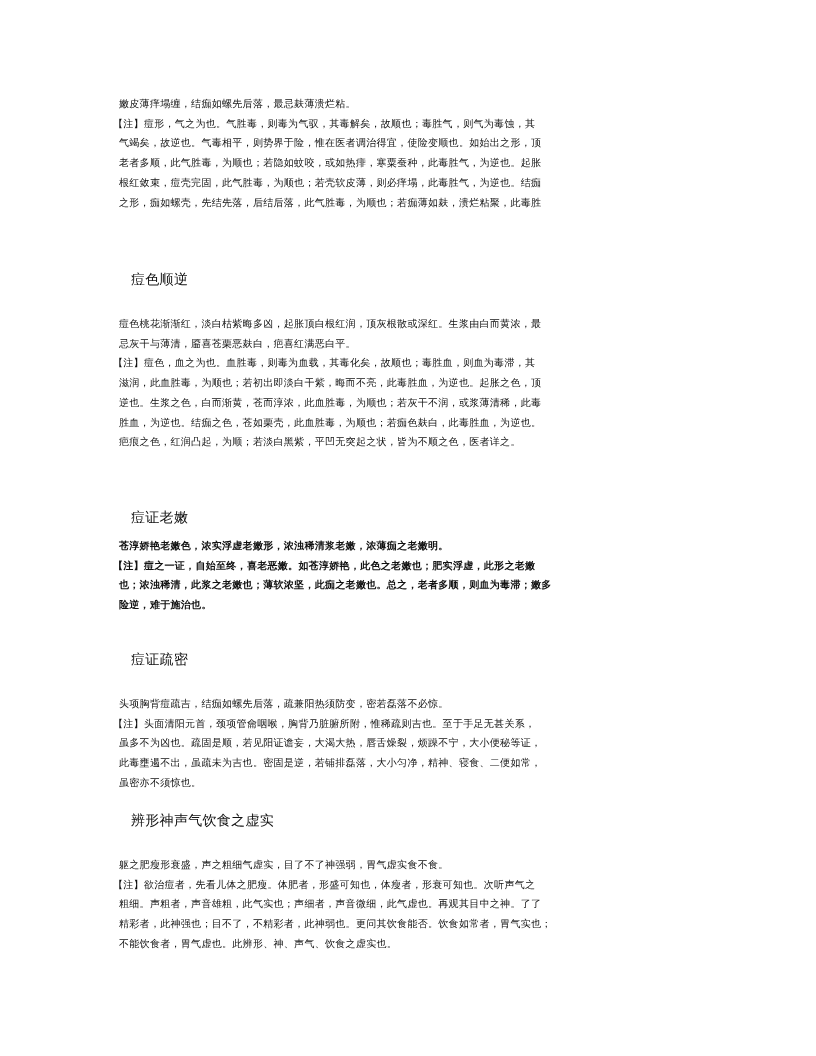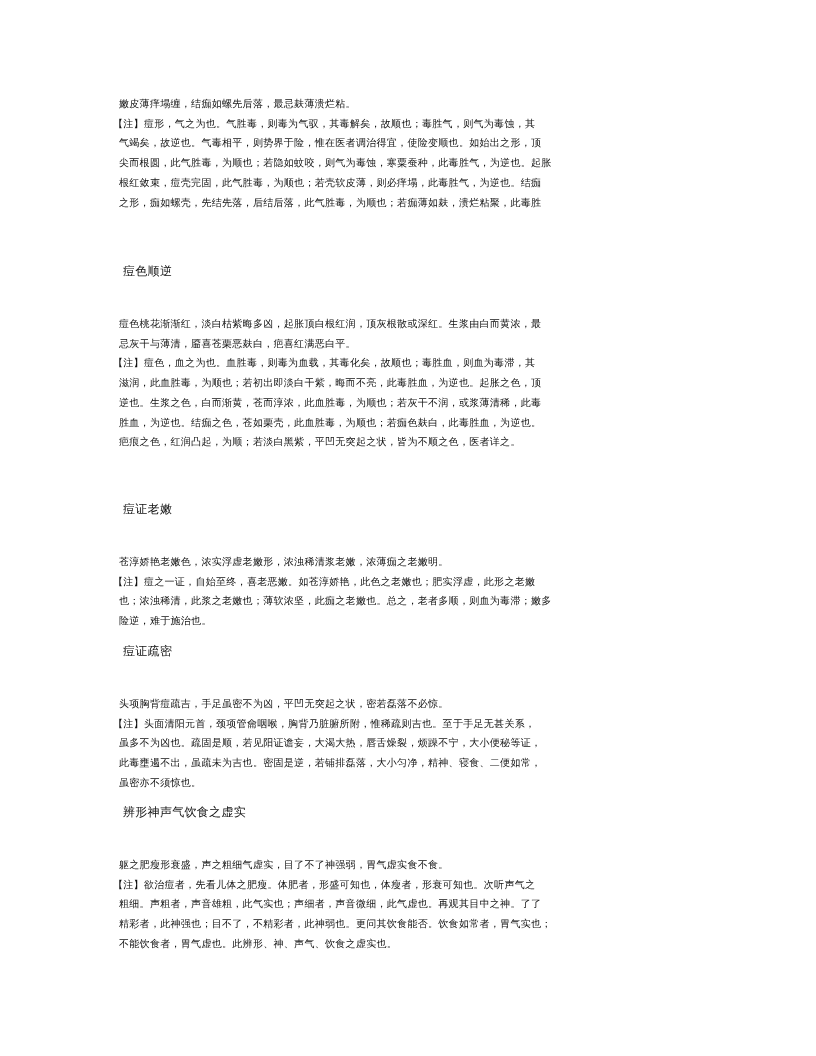--- a/index.html
+++ b/index.html
@@ -29,49 +29,49 @@
       text-justify: inter-character;
       letter-spacing: 0.3px;
     }
     .para .line {
       display: block;
     }
     .note-line {
       text-indent: -6px;
     }
     .heading {
-      font-size: 12px;
+      font-size: 14px;
       line-height: 19.7px;
-      margin: 4px;
+      margin: 12px;
       font-weight: normal;
       letter-spacing: 0.3px;
     }
     .sec1-text { position: absolute; top: 0; left: 0; width: 584px; }
     .sec2-head { position: absolute; top: 164px; left: 0; }
     .sec2-text { position: absolute; top: 220px; left: 0; width: 584px; }
     .sec3-head { position: absolute; top: 402px; left: 0; text-align: right; }
-    .sec3-text { position: absolute; top: 458px; left: 0; width: 584px; }
+    .sec3-text { position: absolute; top: 442px; left: 0; width: 584px; font-weight: bold; }
     .sec4-head { position: absolute; top: 544px; left: 0; }
     .sec4-text { position: absolute; top: 600px; left: 0; width: 584px; }
     .sec5-head { position: absolute; top: 705px; left: 0; }
     .sec5-text { position: absolute; top: 761px; left: 0; width: 584px; }
   </style>
 </head>
 <body>
 
 <div class="page">
 
   <div class="sec1-text">
     <p class="para">
       <span class="line">嫩皮薄痒塌缠，结痂如螺先后落，最忌麸薄溃烂粘。</span>
     </p>
     <p class="para">
       <span class="line note-line">【注】痘形，气之为也。气胜毒，则毒为气驭，其毒解矣，故顺也；毒胜气，则气为毒蚀，其</span>
       <span class="line">气竭矣，故逆也。气毒相平，则势界于险，惟在医者调治得宜，使险变顺也。如始出之形，顶</span>
-      <span class="line">尖而根圆，此气胜毒，为顺也；若隐如蚊咬，则气为毒蚀，寒粟蚕种，此毒胜气，为逆也。起胀</span>
+      <span class="line">老者多顺，此气胜毒，为顺也；若隐如蚊咬，或如热痱，寒粟蚕种，此毒胜气，为逆也。起胀</span>
       <span class="line">根红敛束，痘壳完固，此气胜毒，为顺也；若壳软皮薄，则必痒塌，此毒胜气，为逆也。结痂</span>
       <span class="line">之形，痂如螺壳，先结先落，后结后落，此气胜毒，为顺也；若痂薄如麸，溃烂粘聚，此毒胜</span>
     </p>
   </div>
 
   <h2 class="heading sec2-head">痘色顺逆</h2>
   <div class="sec2-text">
     <p class="para">
       <span class="line">痘色桃花渐渐红，淡白枯紫晦多凶，起胀顶白根红润，顶灰根散或深红。生浆由白而黄浓，最</span>
       <span class="line">忌灰干与薄清，靥喜苍栗恶麸白，疤喜红满恶白平。</span>
@@ -93,21 +93,21 @@
     <p class="para">
       <span class="line note-line">【注】痘之一证，自始至终，喜老恶嫩。如苍淳娇艳，此色之老嫩也；肥实浮虚，此形之老嫩</span>
       <span class="line">也；浓浊稀清，此浆之老嫩也；薄软浓坚，此痂之老嫩也。总之，老者多顺，则血为毒滞；嫩多</span>
       <span class="line">险逆，难于施治也。</span>
     </p>
   </div>
 
   <h2 class="heading sec4-head">痘证疏密</h2>
   <div class="sec4-text">
     <p class="para">
-      <span class="line">头项胸背痘疏吉，手足虽密不为凶，平凹无突起之状，密若磊落不必惊。</span>
+      <span class="line">头项胸背痘疏吉，结痂如螺先后落，疏兼阳热须防变，密若磊落不必惊。</span>
     </p>
     <p class="para">
       <span class="line note-line">【注】头面清阳元首，颈项管龠咽喉，胸背乃脏腑所附，惟稀疏则吉也。至于手足无甚关系，</span>
       <span class="line">虽多不为凶也。疏固是顺，若见阳证谵妄，大渴大热，唇舌燥裂，烦躁不宁，大小便秘等证，</span>
       <span class="line">此毒壅遏不出，虽疏未为吉也。密固是逆，若铺排磊落，大小匀净，精神、寝食、二便如常，</span>
       <span class="line">虽密亦不须惊也。</span>
     </p>
   </div>
 
   <h2 class="heading sec5-head">辨形神声气饮食之虚实</h2>

